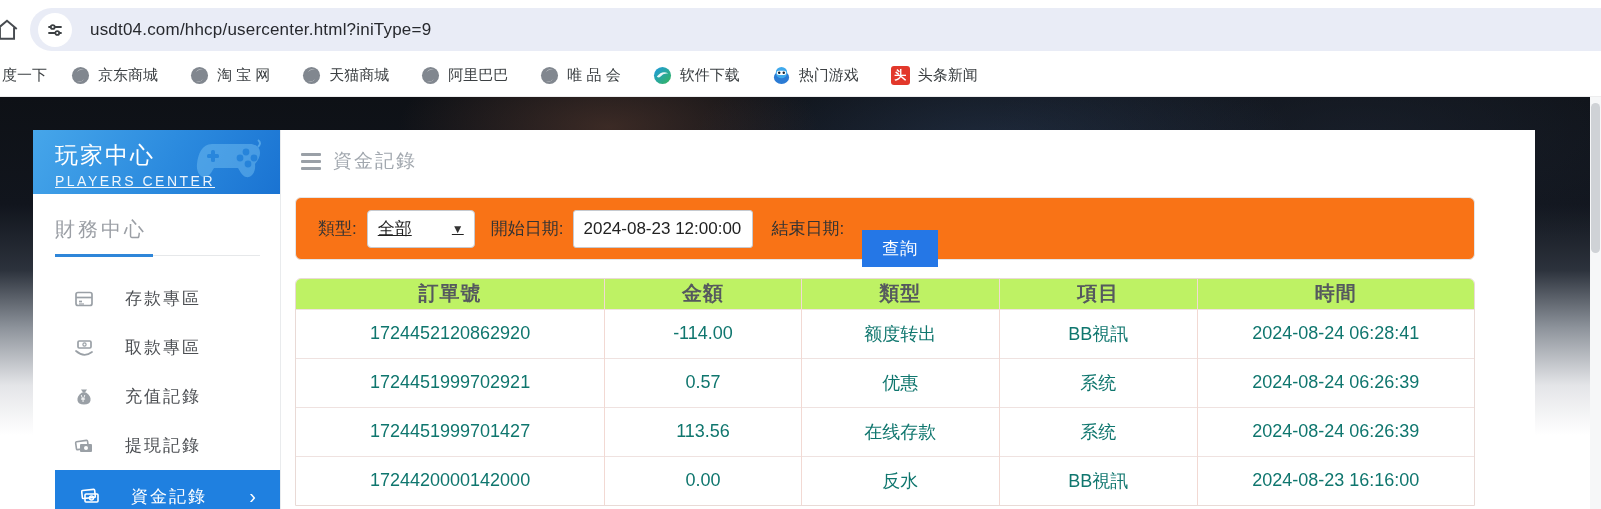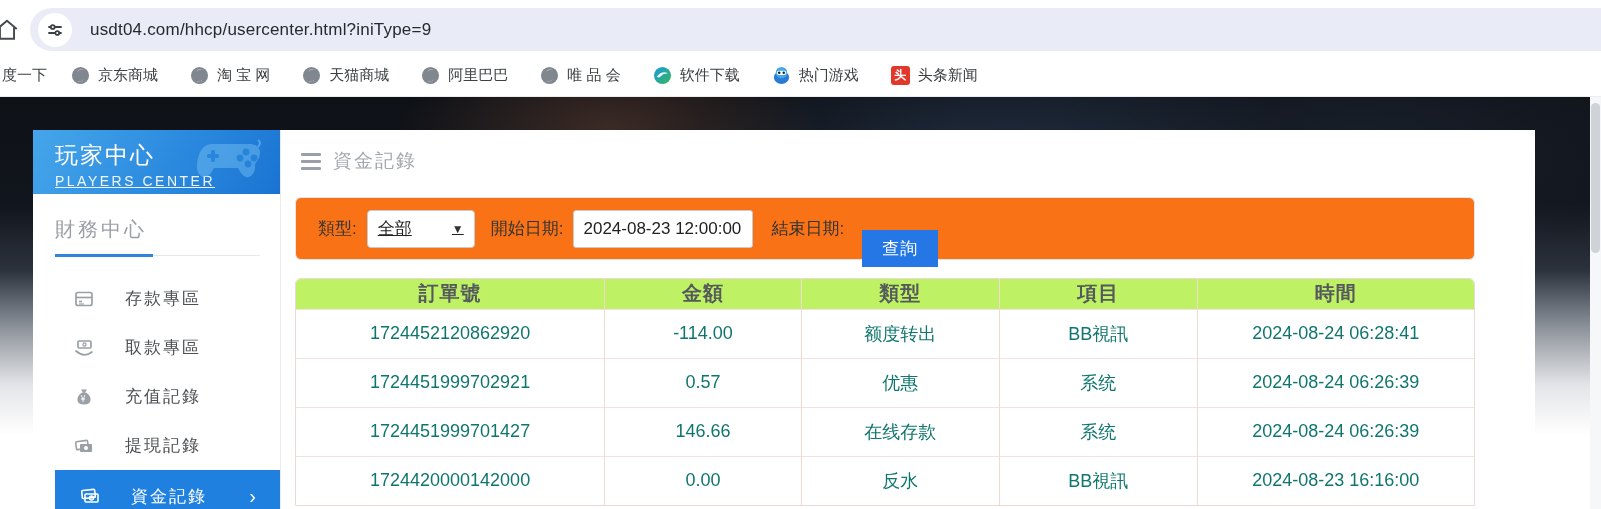--- a/index.html
+++ b/index.html
@@ -330,21 +330,21 @@
           </tr>
           <tr>
             <td>1724451999702921</td>
             <td>0.57</td>
             <td>优惠</td>
             <td>系统</td>
             <td>2024-08-24 06:26:39</td>
           </tr>
           <tr>
             <td>1724451999701427</td>
-            <td>146.66</td>
+            <td>113.56</td>
             <td>在线存款</td>
             <td>系统</td>
             <td>2024-08-24 06:26:39</td>
           </tr>
           <tr>
             <td>1724420000142000</td>
             <td>0.00</td>
             <td>反水</td>
             <td>BB視訊</td>
             <td>2024-08-23 16:16:00</td>

